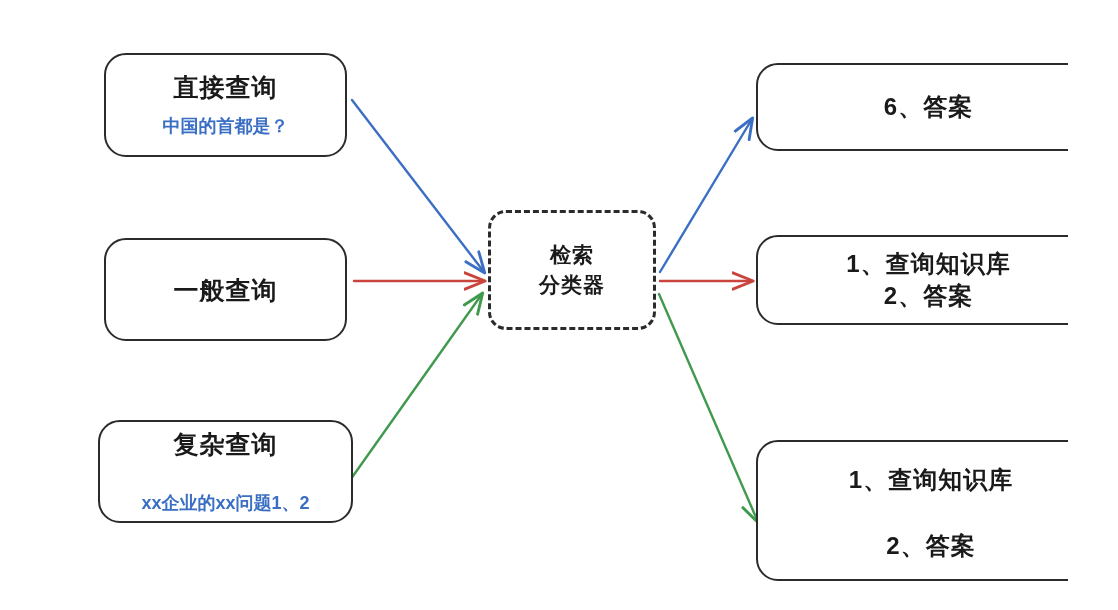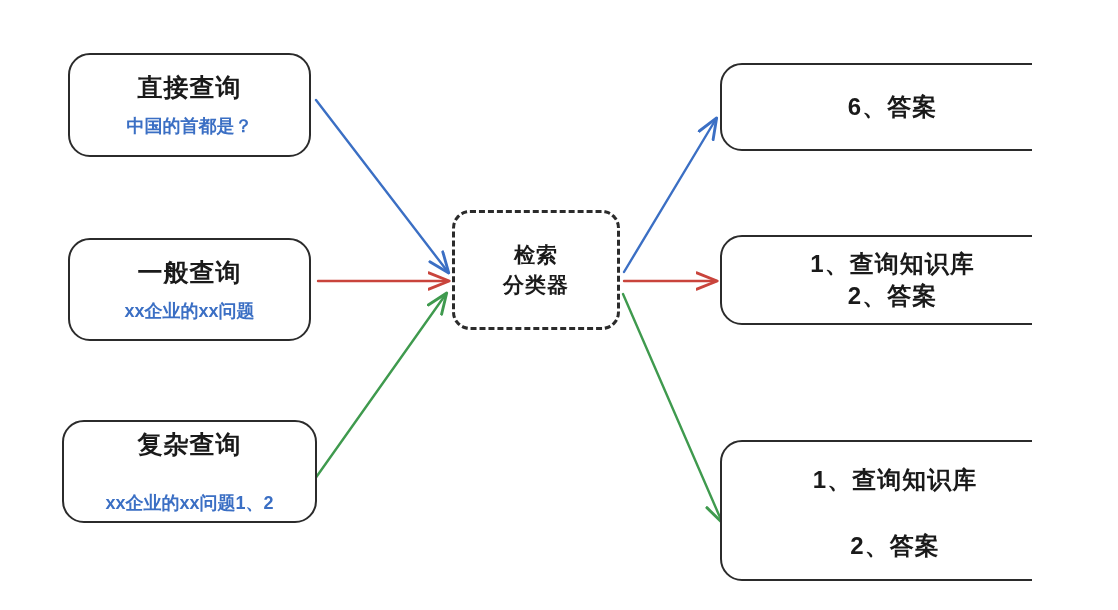--- a/index.html
+++ b/index.html
@@ -7,20 +7,21 @@
     padding: 0;
     background: #ffffff;
   }
   #canvas {
     position: relative;
     width: 1032px;
     height: 610px;
     background: #ffffff;
     overflow: hidden;
     font-family: "Liberation Sans", "DejaVu Sans", sans-serif;
+    margin-left: 36px;
   }
   #arrow-layer {
     position: absolute;
     left: 0;
     top: 0;
     width: 1118px;
     height: 610px;
     pointer-events: none;
   }
   .node {
@@ -134,21 +135,20 @@
     <path d="M1022,554 C1044,540 1040,512 1014,492" fill="none" stroke="#3f9a4e" stroke-width="2.4" stroke-linecap="round" marker-end="url(#ah-green-s)"></path>
   </svg>
 
   <div class="node" id="node-direct">
     <div class="title-line">直接查询</div>
     <div class="sub-line">中国的首都是？</div>
   </div>
 
   <div class="node" id="node-general">
     <div class="title-line">一般查询</div>
-    <div class="sub-line">xx企业的xx问题</div>
   </div>
 
   <div class="node" id="node-complex">
     <div class="title-line">复杂查询</div>
     <div class="sub-line">xx企业的xx问题1、2</div>
   </div>
 
   <div class="node dashed" id="node-classifier">
     <div class="center-line">检索</div>
     <div class="center-line">分类器</div>

